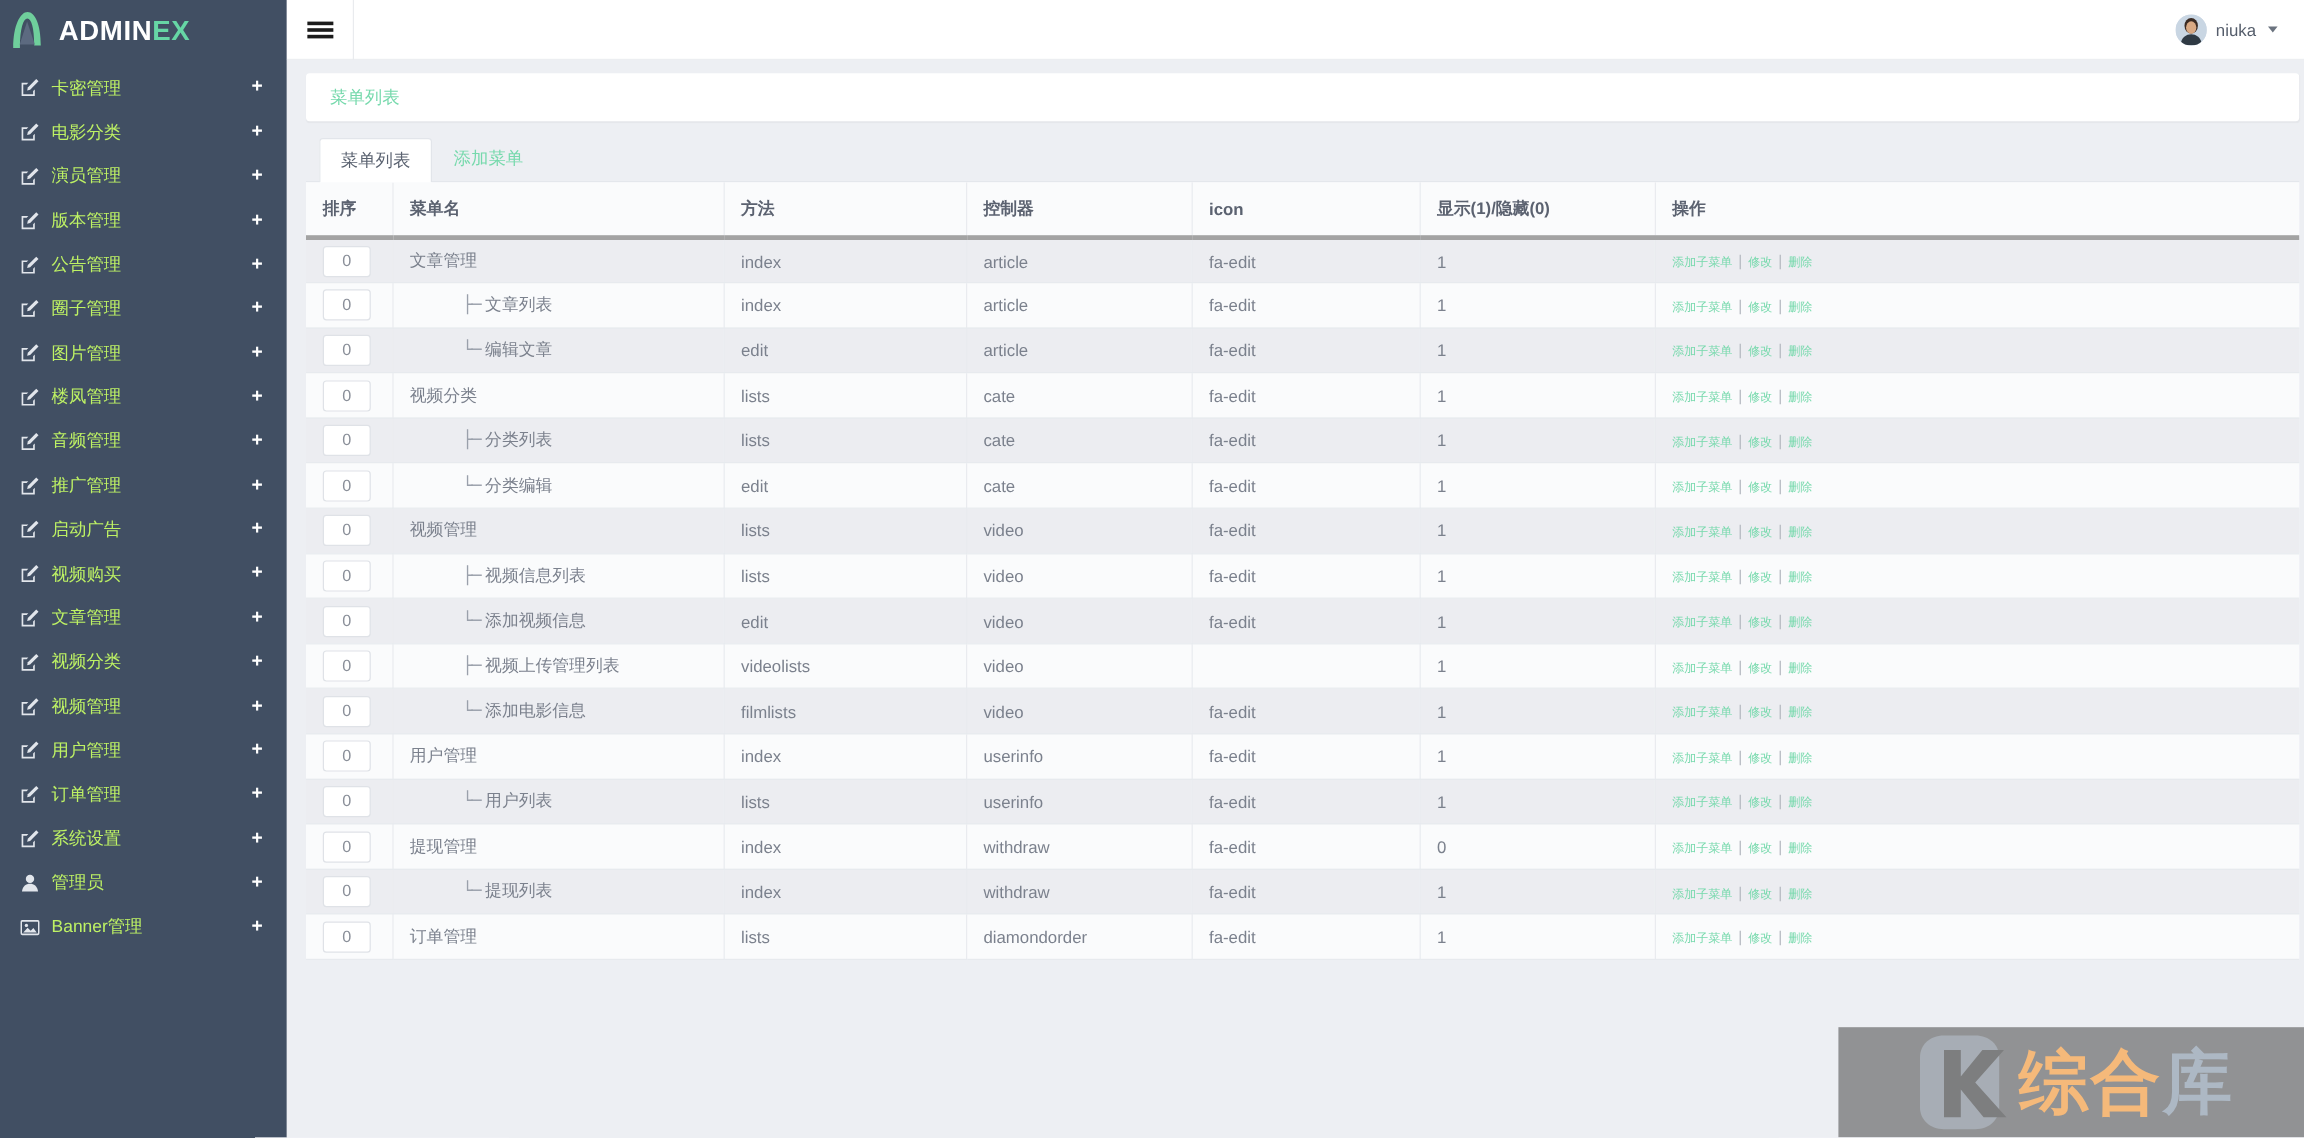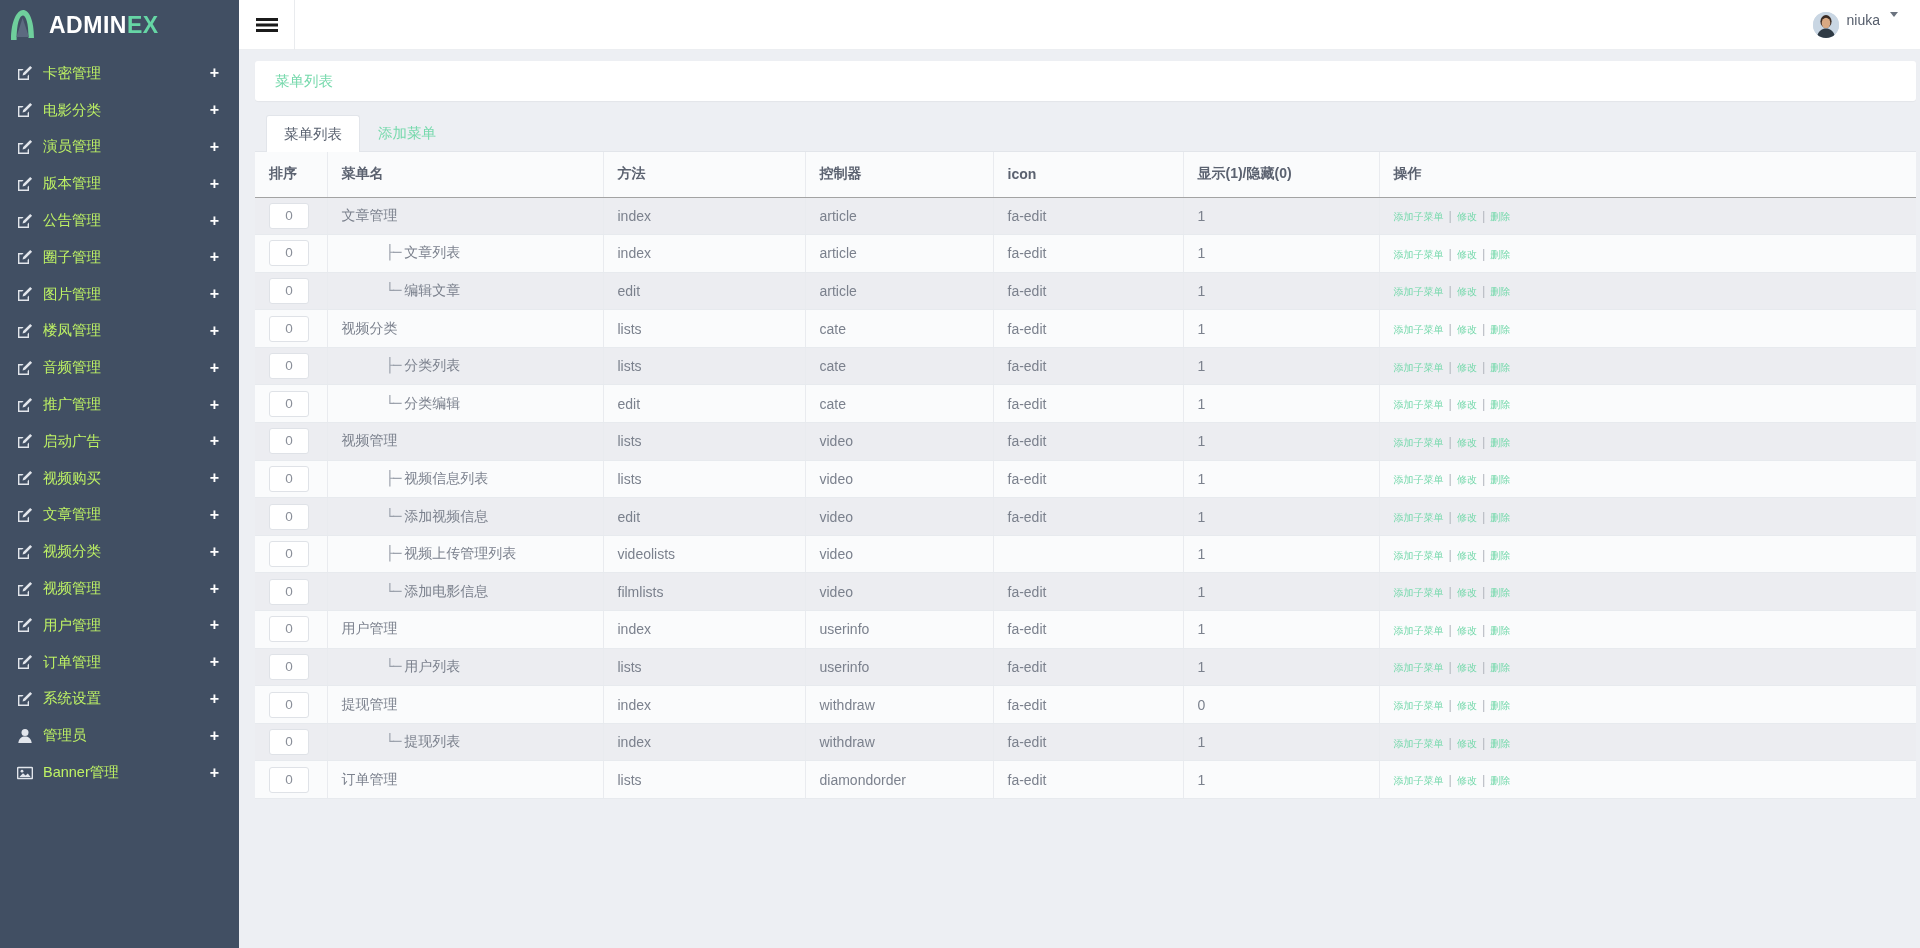--- a/index.html
+++ b/index.html
@@ -57,21 +57,21 @@
     height: 50px; background: #ffffff; display: flex; align-items: center;
     border-bottom: 1px solid #eceef1;
   }
   .burger {
     width: 56px; height: 50px; display: flex; align-items: center; justify-content: center;
     cursor: pointer; border-right: 1px solid #e9ebee;
   }
   .burger svg { display: block; }
   .topbar-spacer { flex: 1; }
   .user-box {
-    display: flex; align-items: flex-start; gap: 8px;
+    display: flex; align-items: center; gap: 8px;
     padding-right: 22px; cursor: pointer;
   }
   .avatar {
     width: 26px; height: 26px; border-radius: 50%; overflow: hidden;
     background: #cfd9e4; display: block; position: relative;
   }
   .user-name { font-size: 14px; color: #555d6b; }
   .caret {
     width: 0; height: 0; border-left: 4.5px solid transparent;
     border-right: 4.5px solid transparent; border-top: 5px solid #6b737f;
@@ -104,21 +104,21 @@
   .tab.active {
     background: #ffffff; color: #5a6270;
     border-color: #e2e5ea #e2e5ea #ffffff;
     margin-bottom: -1px;
   }
 
   table.grid { width: 100%; border-collapse: collapse; background: #fafbfc; table-layout: fixed; }
   table.grid th {
     text-align: left; font-size: 14px; font-weight: bold; color: #5b6270;
     padding: 13px 0 13px 14px; background: #fafbfc;
-    border-bottom: 1px solid #a3a3a3; border-right: 1px solid #e9ebef;
+    border-bottom: 4px solid #a3a3a3; border-right: 1px solid #e9ebef;
     height: 45px; vertical-align: middle;
   }
   table.grid th:last-child { border-right: none; }
   table.grid td {
     font-size: 14px; color: #7b818d;
     padding: 0 0 0 14px; height: 37.6px;
     border-bottom: 1px solid #e7eaee; border-right: 1px solid #e9ebef;
     vertical-align: middle;
   }
   table.grid td:last-child { border-right: none; }
@@ -579,15 +579,24 @@
                 <td>diamondorder</td>
                 <td>fa-edit</td>
                 <td>1</td>
                 <td class="act"><a>添加子菜单</a><span class="sep">|</span><a>修改</a><span class="sep">|</span><a>删除</a></td>
               </tr>
             </tbody>
         </table>
       </div>
     </div>
 
+    <div class="watermark">
+      <span class="wm-k">
+        <svg width="86" height="82" viewBox="0 0 86 82">
+          <path d="M10 20 C10 10, 18 2, 30 2 L56 2 C68 2, 76 10, 76 20 L76 62 C76 72, 68 80, 56 80 L30 80 C18 80, 10 72, 10 62 Z" fill="#b9c4d0"></path>
+          <path d="M30 14 L44 14 L44 36 L62 14 L80 14 L56 41 L82 70 L63 70 L44 47 L44 70 L30 70 Z" fill="#6e6e6e"></path>
+        </svg>
+      </span>
+      <span class="wm-text"><span class="o">综合</span><span class="g">库</span></span>
+    </div>
 
   </section>
 </div>
 
 </body></html>

